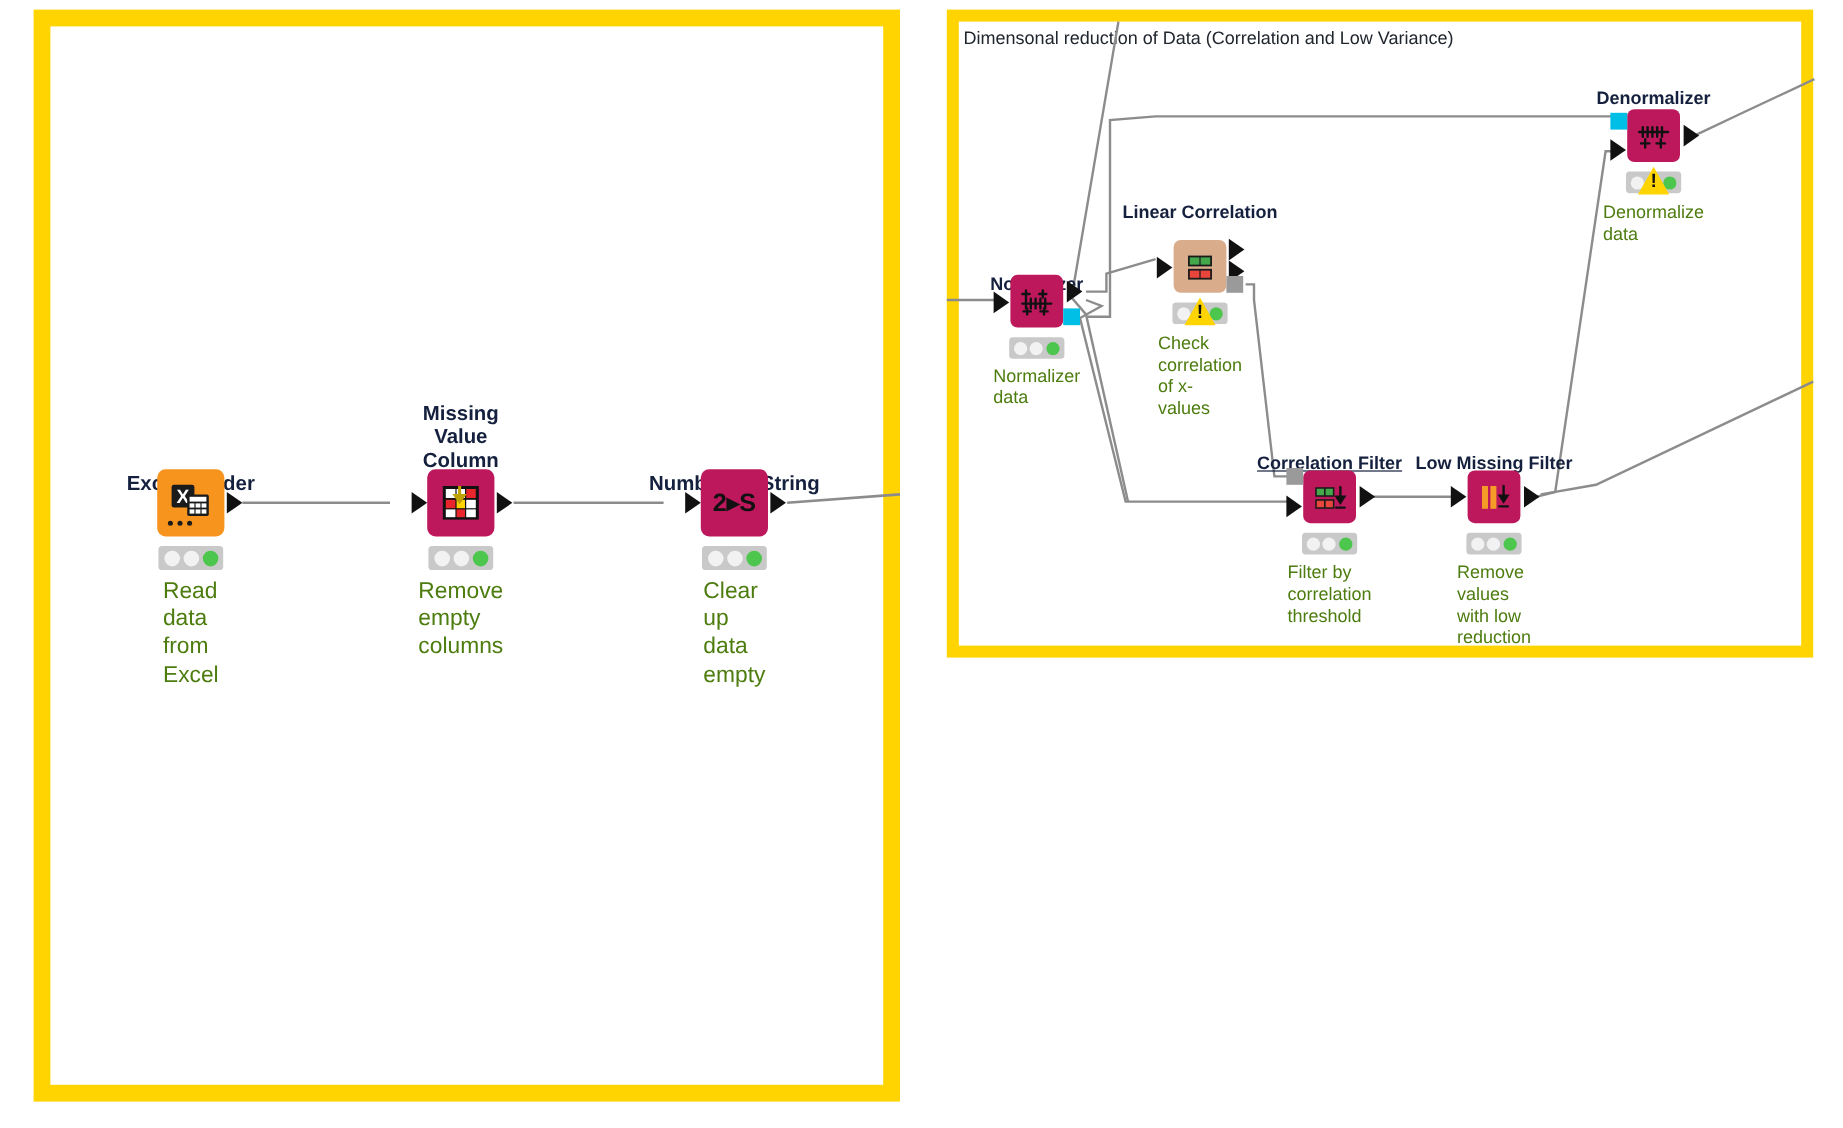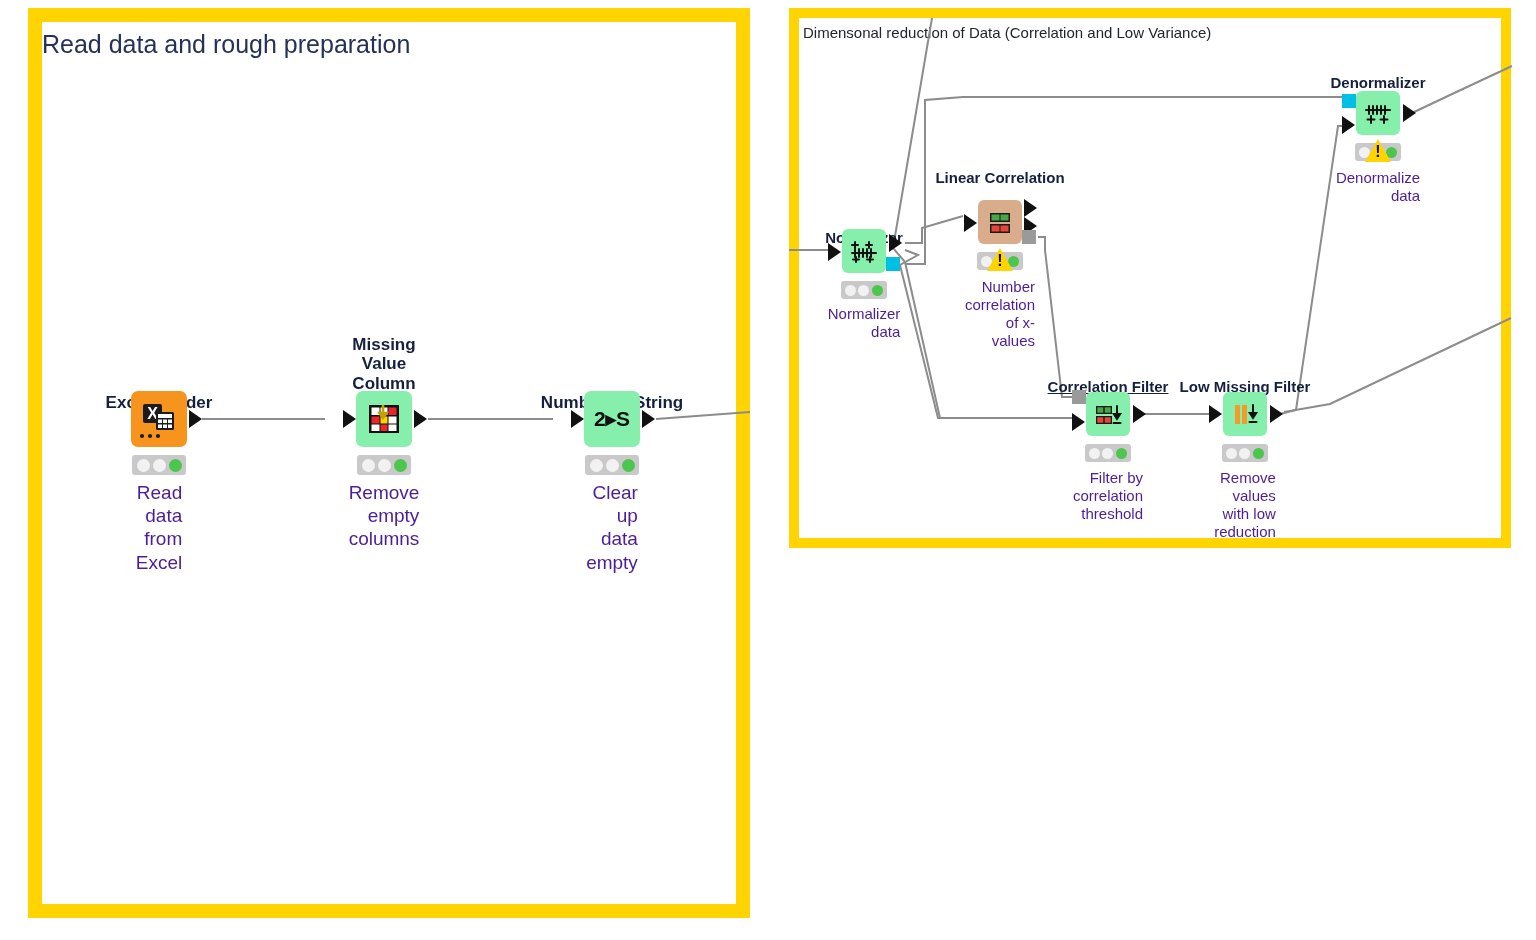--- a/index.html
+++ b/index.html
@@ -69,21 +69,21 @@
     white-space: nowrap;
     text-align: center;
     user-select: none;
   }
   .node-name.sm { font-size: 15px; }
   .node-box {
     position: absolute;
     left: -28px; top: -28px;
     width: 56px; height: 56px;
     border-radius: 7px;
-    background: #86efac;
+    background: #be185d;
     display: flex;
     align-items: center;
     justify-content: center;
   }
   .node-box.orange { background: #F7941E; }
   .node-box.tan    { background: #D9AD8C; border-radius: 6px; }
   .node-box.small  { left: -22px; top: -22px; width: 44px; height: 44px; border-radius: 6px; }
   .node-icon { width: 42px; height: 42px; display:block; }
   .node-box.small .node-icon { width: 32px; height: 32px; }
 
@@ -146,37 +146,36 @@
     font-family: "Liberation Sans", sans-serif;
   }
 
   
   .node-label {
     position: absolute;
     left: 50%;
     transform: translateX(-50%);
     top: 62px;
     font-size: 19px;
-    color: #4c1d95;
-    text-align: right;
+    color: #4d7c0f;
+    text-align: left;
     line-height: 1.22;
     white-space: pre-line;
     user-select: none;
   }
   .node-label.sm { font-size: 15px; top: 54px; line-height: 1.2; }
 </style>
 </head>
 <body>
 
 <div id="canvas">
 
   <div class="frame frame-left"></div>
   <div class="frame frame-right"></div>
 
-  <div class="frame-title frame-title-left">Read data and rough preparation</div>
   <div class="frame-title frame-title-right">Dimensonal reduction of Data (Correlation and Low Variance)</div>
 
   <svg id="wires">
     <g fill="none" stroke="#8c8c8c" stroke-width="2.2">
 
       <path d="M 202 419 L 325 419"></path>
 
       <path d="M 428 419 L 553 419"></path>
 
       <path d="M 656 419 L 750 412"></path>
@@ -326,21 +325,21 @@
     <div class="port-out" style="left:24px; top:-23px;"></div>
     <div class="port-out" style="left:24px; top:-5px;"></div>
     <div class="port-sq gray" style="left:22px; top:8px;"></div>
     <div class="status" style="top:30px; width:46px; height:18px;">
       <span class="lamp" style="width:11px;height:11px;"></span>
       <span class="lamp" style="width:11px;height:11px;visibility:hidden;"></span>
       <span class="lamp green" style="width:11px;height:11px;"></span>
     </div>
     <div class="warn" style="top:26px;"></div>
     <div class="warn-mark" style="top:31px;">!</div>
-    <div class="node-label sm" style="top:56px;">Number
+    <div class="node-label sm" style="top:56px;">Check
 correlation
 of x-values</div>
   </div>
 
   <div class="node" style="left:1378px; top:113px;">
     <div class="node-name sm" style="margin-bottom:22px;">Denormalizer</div>
     <div class="node-box small">
       <svg class="node-icon" viewBox="0 0 32 32">
         <g stroke="#111111" stroke-width="2" stroke-linecap="round">
           <path d="M4 13 H28"></path>

